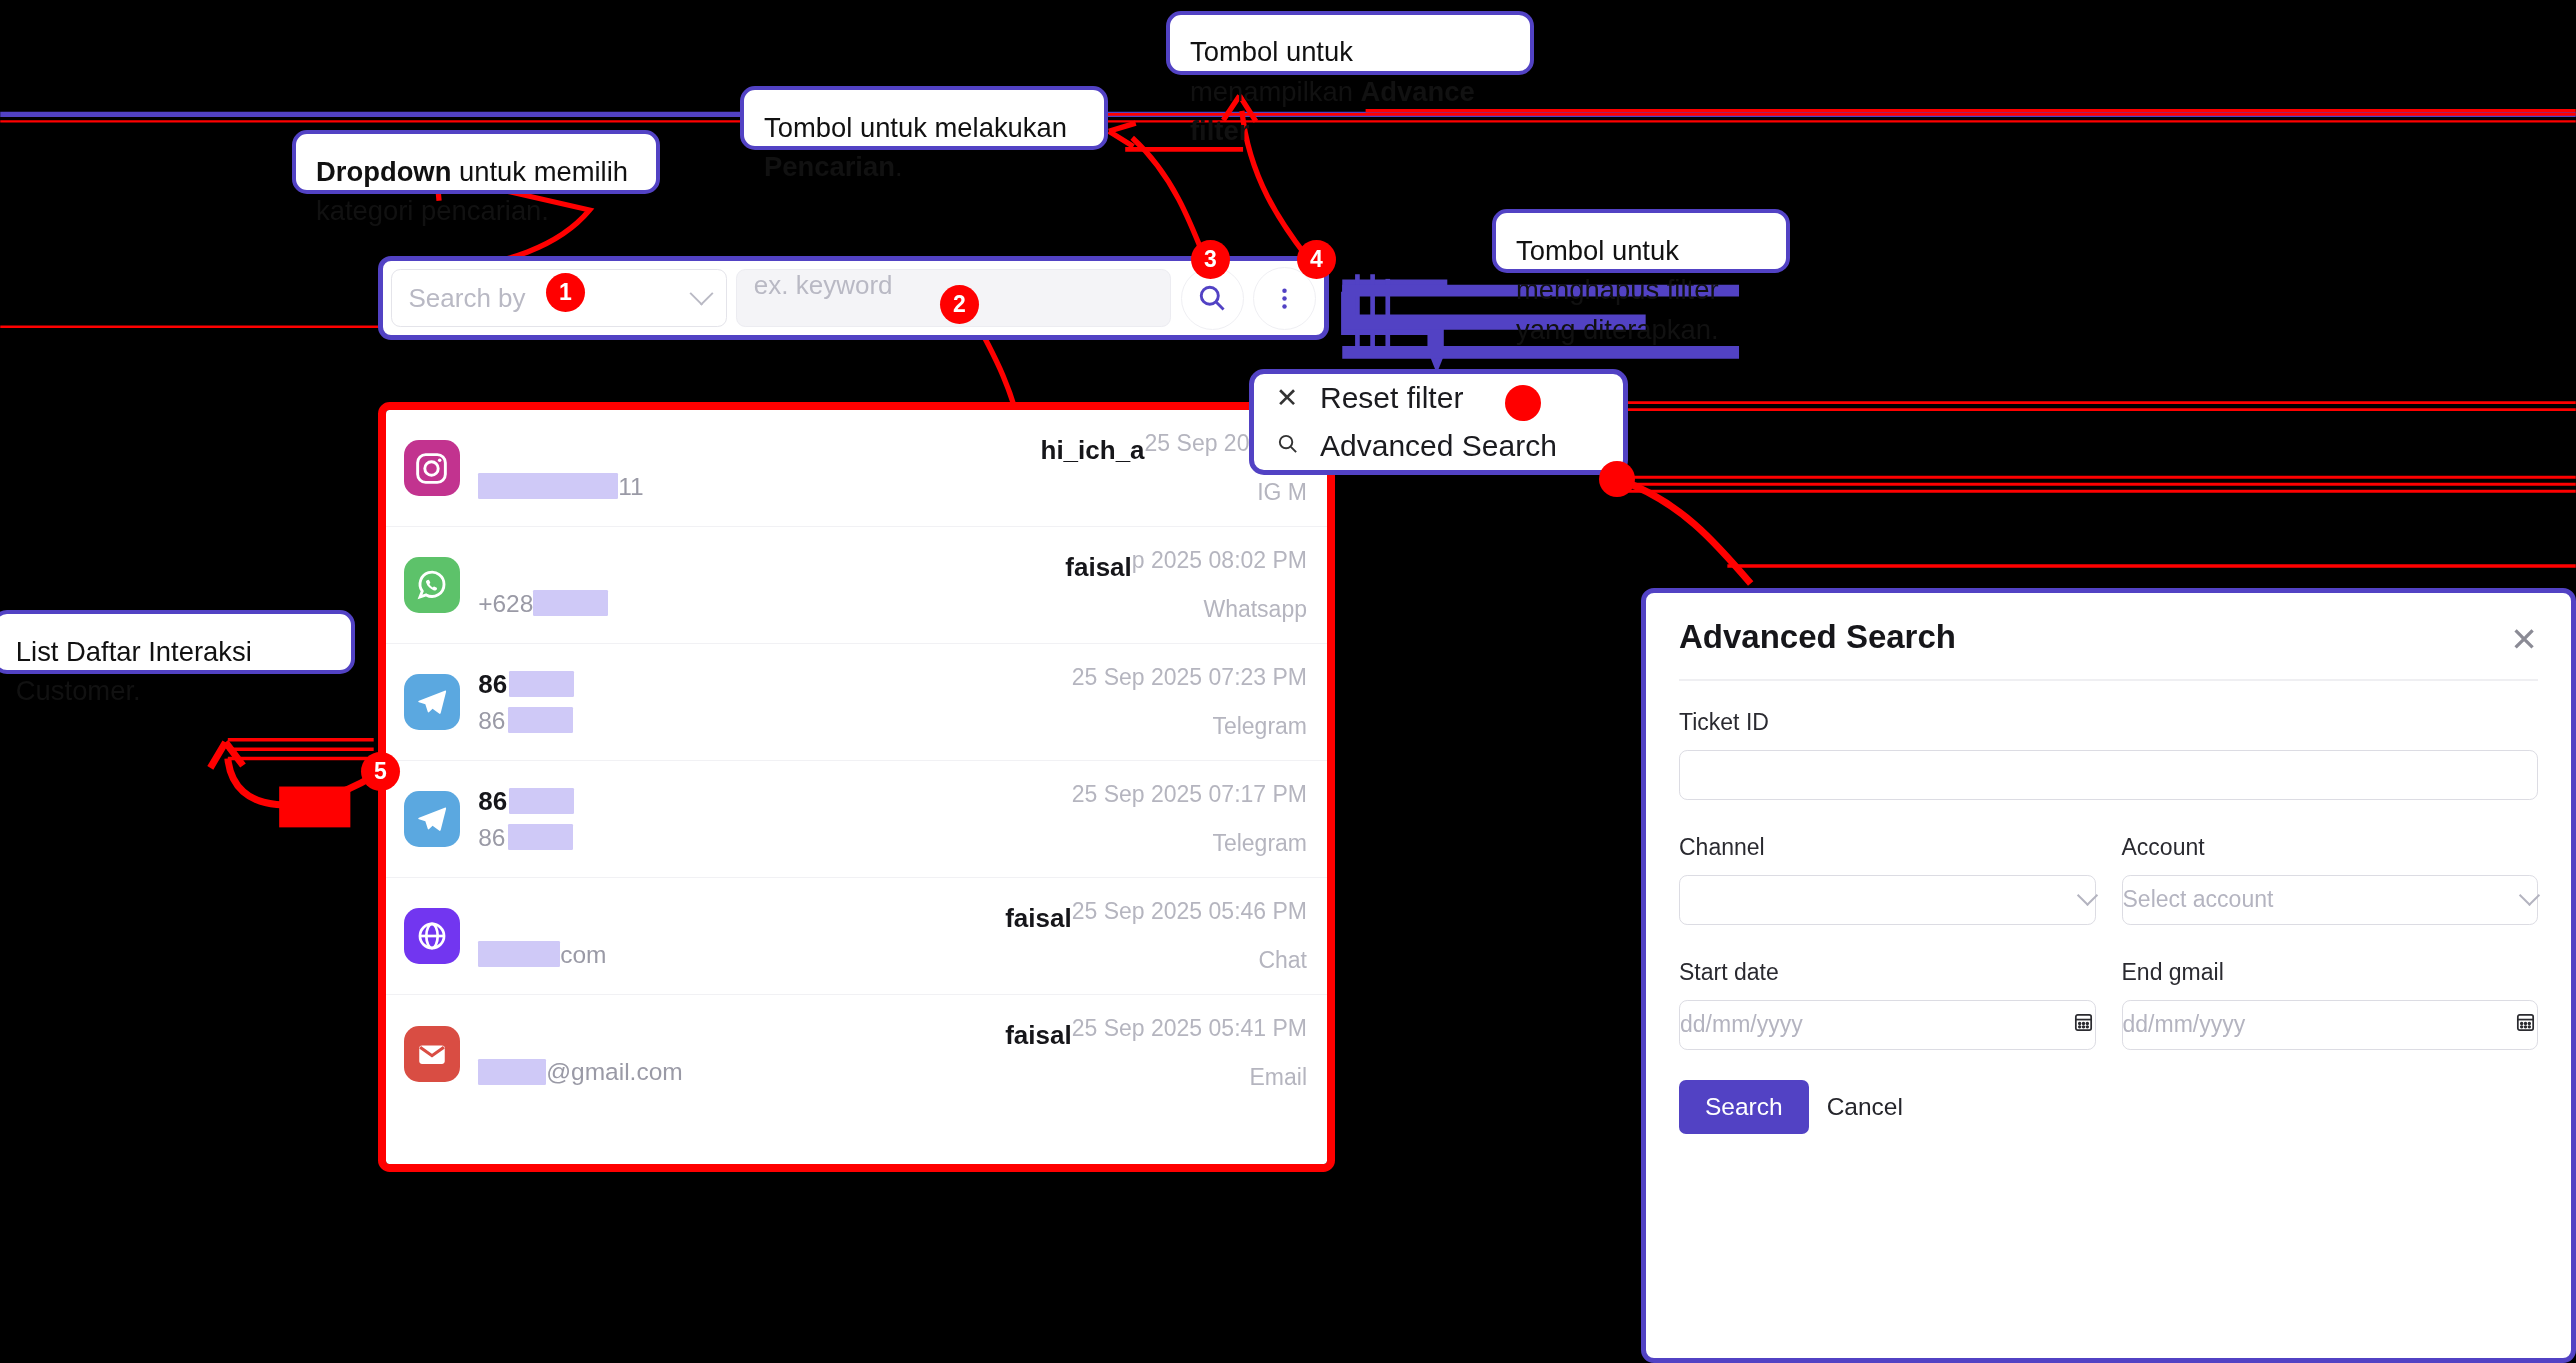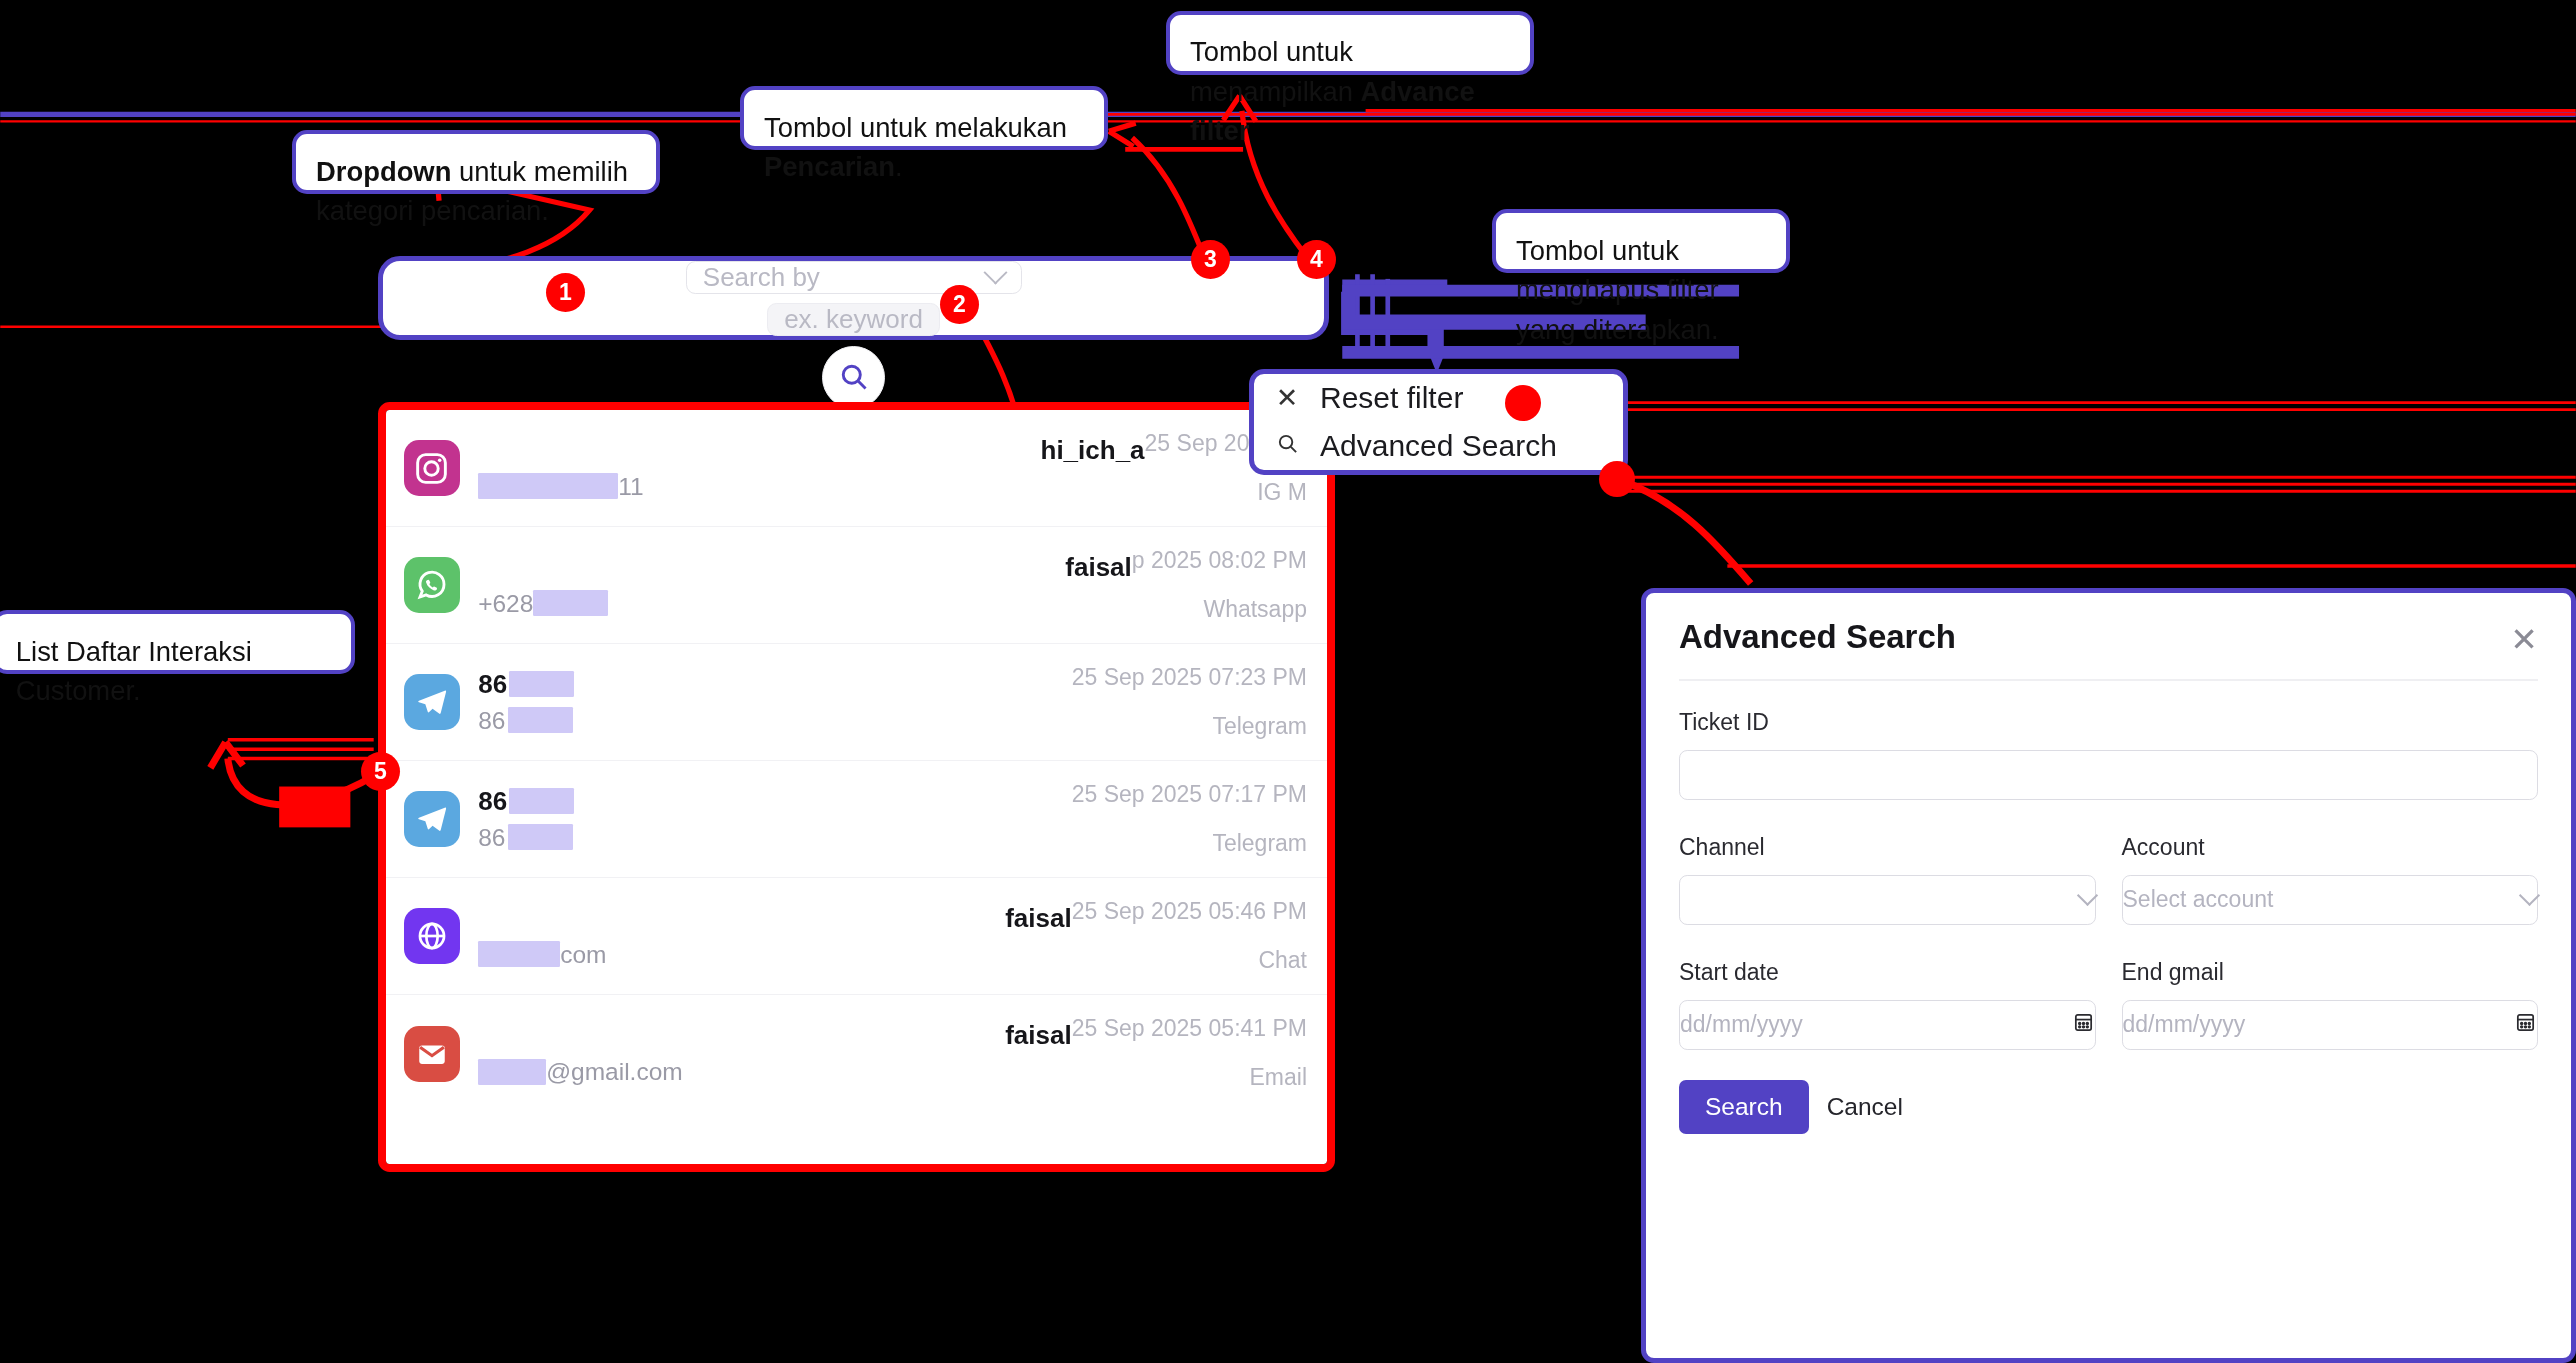--- a/index.html
+++ b/index.html
@@ -11,32 +11,32 @@
   
   .callout{
     position:absolute;background:#fff;border:4.7px solid #5242C4;
     border-radius:15px;box-sizing:border-box;
     color:#111;font-size:27.4px;line-height:1.45;padding:17.5px 20px;
   }
 
   
   #searchbar{
     left:378px;top:256px;width:951px;height:84px;
-    background:#fff;border:5.8px solid #5242C4;border-radius:22px;
+    background:#fff;border:5.8px solid #5242C4;border-radius:13px;
     box-sizing:border-box;display:flex;align-items:center;
-    padding:0 8.2px;gap:9.3px;flex-direction:column;
+    padding:0 8.2px;gap:9.3px;
   }
   .sb-select{
     width:336px;height:58px;border:1.8px solid #E4E4EA;border-radius:9.3px;
     background:#fff;display:flex;align-items:center;justify-content:space-between;
     padding:0 16.3px;box-sizing:border-box;color:#b9b9c4;font-size:26px;
   }
   .sb-input{
     flex:1;height:58px;border:1.8px solid #ECECF1;border-radius:9.3px;
-    background:#F4F4F7;display:flex;align-items:center;
+    background:#F4F4F7;display:flex;
     padding:0 16.3px;box-sizing:border-box;color:#b9b9c4;font-size:26px;
   }
   .iconbtn{
     width:61px;height:61px;border-radius:50%;border:1.8px solid #EFEFF3;
     background:#fff;display:flex;align-items:center;justify-content:center;
     flex:none;
   }
   .chev{display:inline-block;width:15px;height:15px;border-right:2.9px solid #b9b9c4;
         border-bottom:2.9px solid #b9b9c4;transform:rotate(45deg) translate(-3.5px,-3.5px);}
 

